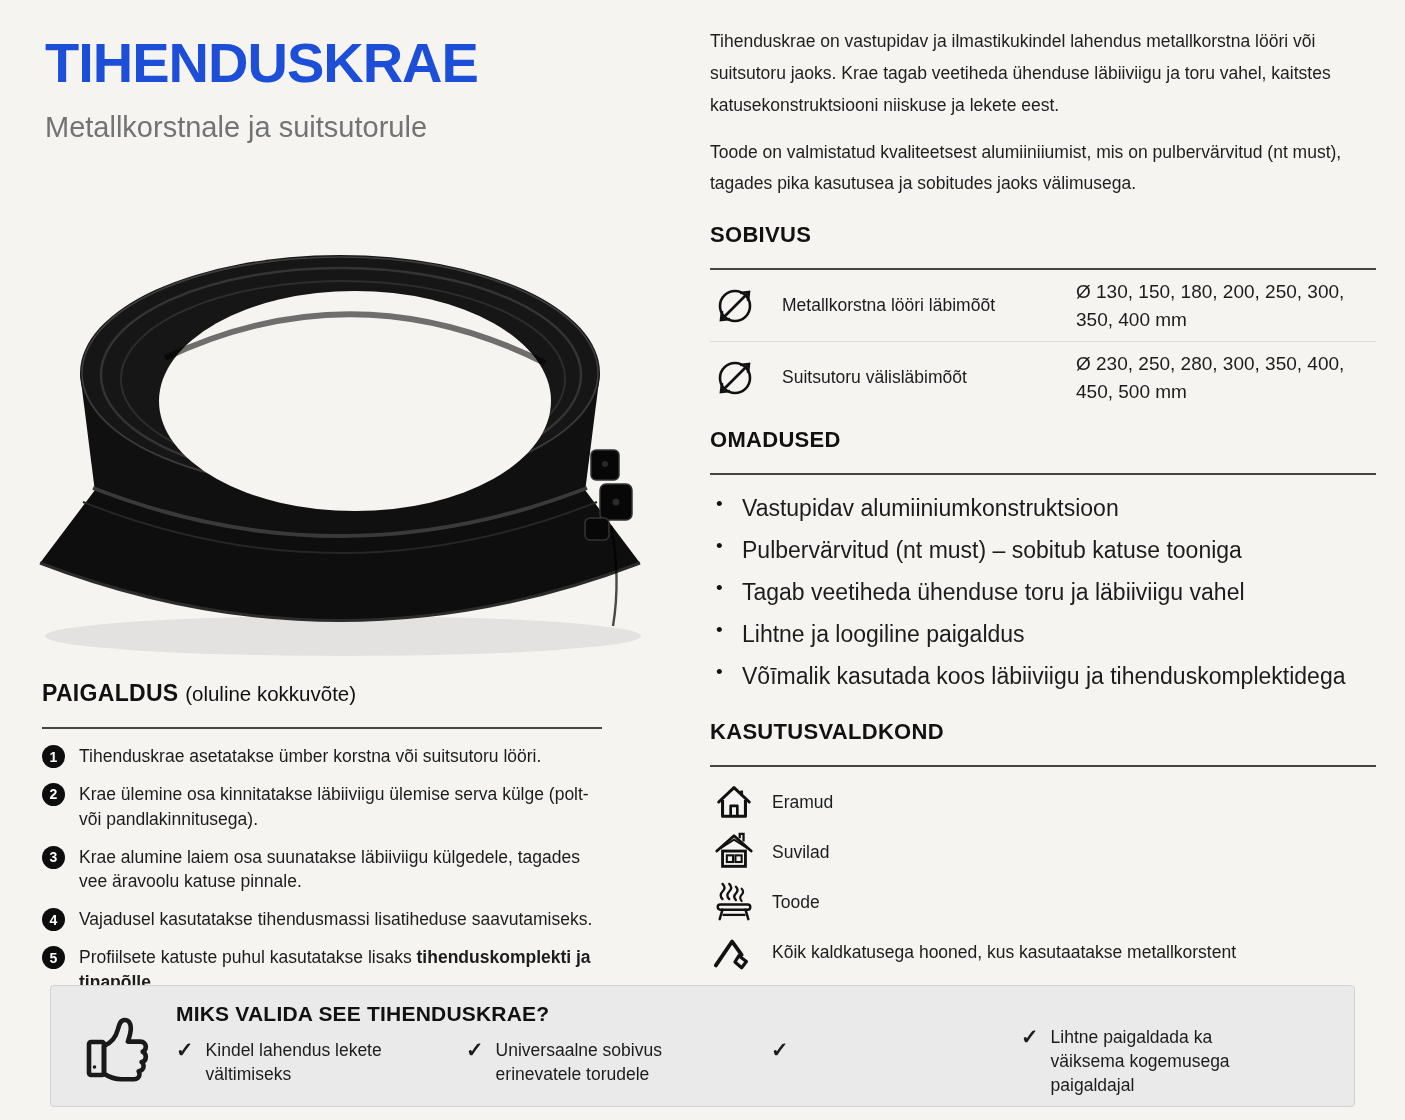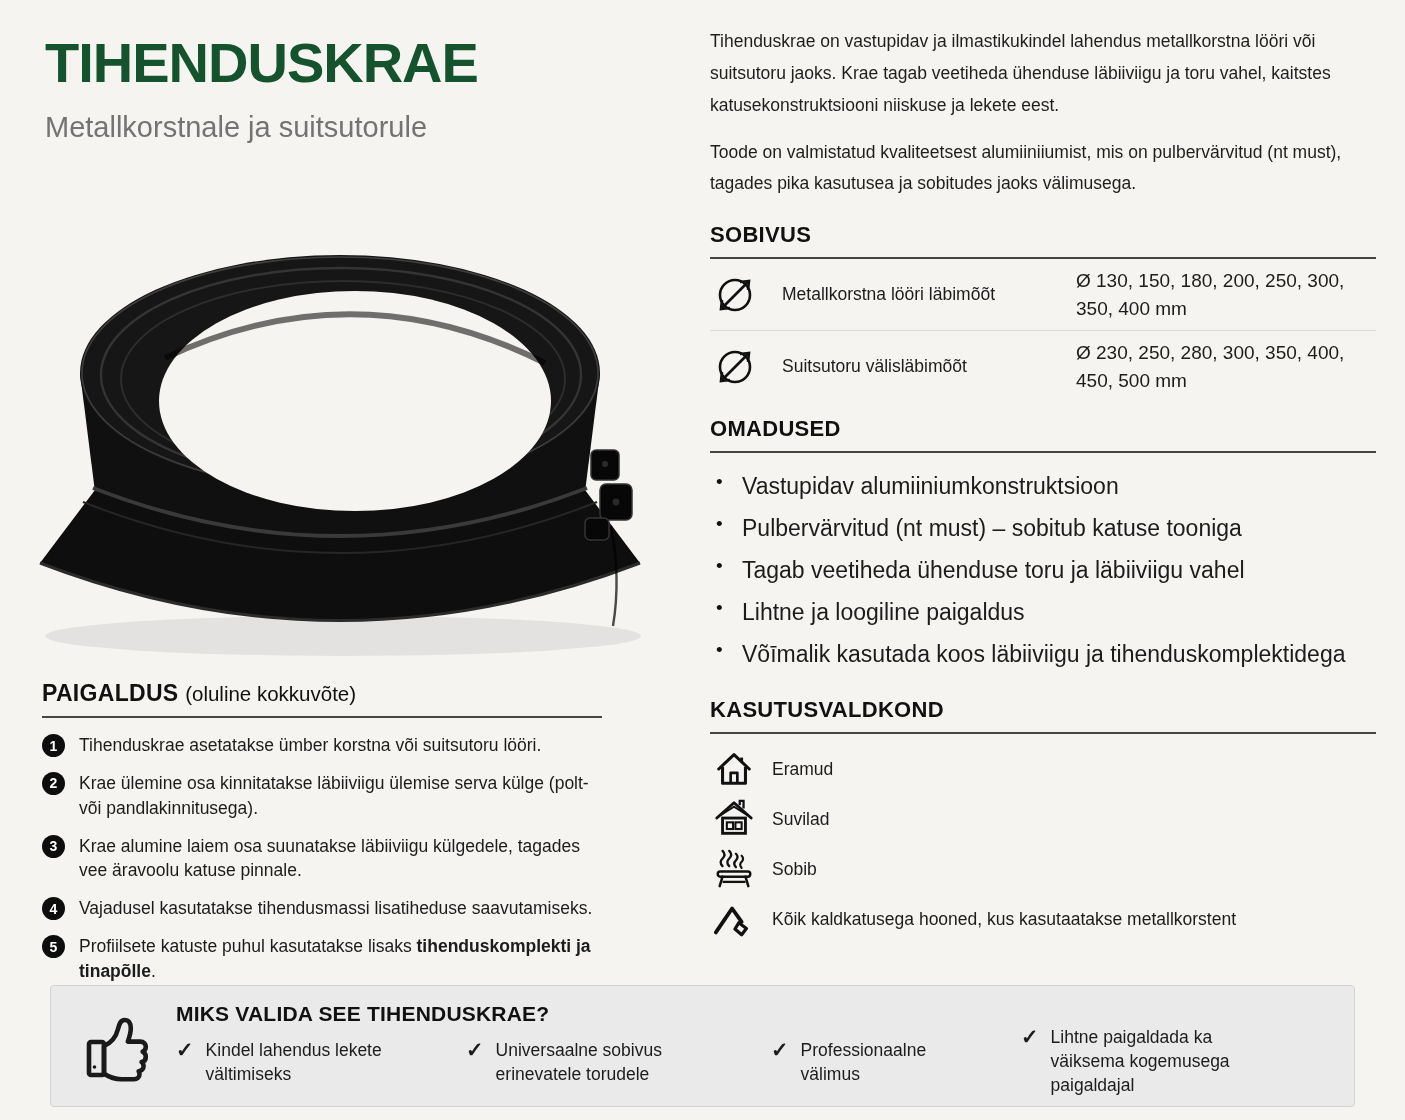--- a/index.html
+++ b/index.html
@@ -6,28 +6,28 @@
   html,body { width:1405px; height:1120px; }
   body {
     position:relative;
     background:#f5f4f1;
     font-family:"Liberation Sans", sans-serif;
     color:#1c1c1c;
     overflow:hidden;
   }
   
   .left-head { position:absolute; left:45px; top:30px; width:620px; }
-  .page-title { font-size:56px; font-weight:700; letter-spacing:-1px; color:#14532d; }
+  .page-title { font-size:56px; font-weight:700; letter-spacing:-1px; color:#1d4ed8; }
   .page-subtitle { font-size:29px; margin-top:16px; color:#737373; }
 
   .product-figure { position:absolute; left:25px; top:158px; width:630px; height:510px; }
 
   .paigaldus { position:absolute; left:42px; top:680px; width:560px; }
   .section-head { font-size:22px; font-weight:700; color:#111; letter-spacing:.3px;
-                  padding-bottom:9px; border-bottom:2px solid #454545; }
+                  padding-bottom:20px; border-bottom:2px solid #454545; }
   .paigaldus .section-head { font-size:23px; }
   .head-note { font-weight:400; font-size:20.5px; letter-spacing:0; }
   .steps { margin-top:15px; }
   .step { display:flex; align-items:flex-start; margin-bottom:13px; }
   .step-badge { flex:0 0 23px; width:23px; height:23px; border-radius:50%;
                 background:#0d0d0d; color:#fff; font-size:14px; font-weight:700;
                 display:flex; align-items:center; justify-content:center; margin-top:1px; }
   .step-text { margin-left:14px; font-size:17.5px; line-height:1.42; }
   .b { font-weight:700; }
 
@@ -225,21 +225,21 @@
           <svg width="42" height="42" viewBox="0 0 44 44">
             <path d="M 10 3 q 4 4 0 8 q -4 4 0 8" fill="none" stroke="#111" stroke-width="2.4" stroke-linecap="round"></path>
             <path d="M 17 3 q 4 4 0 8 q -4 4 0 8" fill="none" stroke="#111" stroke-width="2.4" stroke-linecap="round"></path>
             <path d="M 24 6 q 3.4 3.4 0 7 q -3.4 3.4 0 7" fill="none" stroke="#111" stroke-width="2.4" stroke-linecap="round"></path>
             <path d="M 30 8 q 3 3 0 6.5 q -3 3 0 6.5" fill="none" stroke="#111" stroke-width="2.2" stroke-linecap="round"></path>
             <rect x="5" y="24.5" width="34" height="5.5" rx="2.5" fill="none" stroke="#111" stroke-width="2.6"></rect>
             <path d="M 10 30 L 7 40 M 34 30 L 37 40" fill="none" stroke="#111" stroke-width="2.6" stroke-linecap="round"></path>
             <path d="M 10 35.5 L 34 35.5" stroke="#111" stroke-width="2.4"></path>
           </svg>
         </span>
-        <span class="use-label">Sobib</span>
+        <span class="use-label">Toode</span>
       </div>
 
       <div class="use-row">
         <span class="use-icon">
           <svg width="42" height="42" viewBox="0 0 44 44">
             <path d="M 3 36 L 20 11 L 30 25" fill="none" stroke="#111" stroke-width="4" stroke-linecap="round" stroke-linejoin="round"></path>
             <path d="M 27 26 L 35 32 L 30 38.5 L 23 32.5 Z" fill="none" stroke="#111" stroke-width="3.4" stroke-linejoin="round"></path>
           </svg>
         </span>
         <span class="use-label">Kõik kaldkatusega hooned, kus kasutaatakse metallkorstent</span>
@@ -265,21 +265,20 @@
       <div class="why-item wi-1">
         <span class="check">✓</span>
         <span class="witext">Kindel lahendus lekete vältimiseks</span>
       </div>
       <div class="why-item wi-2">
         <span class="check">✓</span>
         <span class="witext">Universaalne sobivus erinevatele torudele</span>
       </div>
       <div class="why-item wi-3">
         <span class="check">✓</span>
-        <span class="witext">Professionaalne välimus</span>
       </div>
       <div class="why-item wi-4">
         <span class="check">✓</span>
         <span class="witext">Lihtne paigaldada ka väiksema kogemusega paigaldajal</span>
       </div>
     </div>
   </div>
 </aside>
 
 </body></html>

